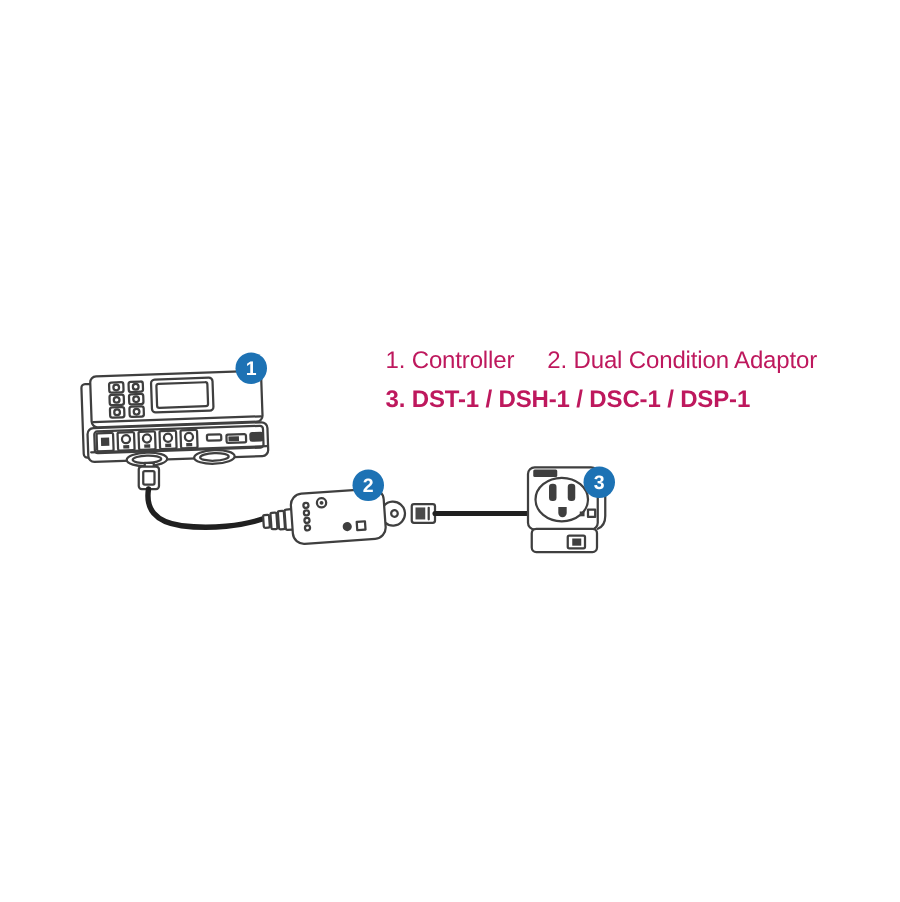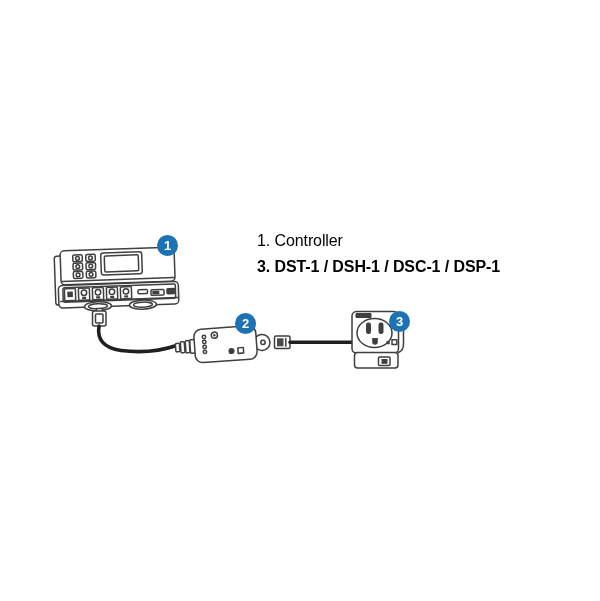--- a/index.html
+++ b/index.html
@@ -21,21 +21,21 @@
     font-weight:bold;
     display:flex;align-items:center;justify-content:center;
     line-height:1;
   }
   .badge-1{left:157px;top:235px;}
   .badge-2{left:235px;top:313px;}
   .badge-3{left:389px;top:311px;}
   .legend{
     position:absolute;
     left:257px;top:231px;
-    color:#000000;
+    color:#be185d;
     font-size:16px;
     letter-spacing:-0.1px;
     line-height:20px;
   }
   .legend-row1{display:flex;gap:22px;white-space:nowrap;}
   .legend-row2{margin-top:6px;white-space:nowrap;font-weight:bold;}
 </style>
 </head>
 <body>
 
@@ -178,19 +178,20 @@
     </g>
   </svg>
 
   <div class="badge badge-1">1</div>
   <div class="badge badge-2">2</div>
   <div class="badge badge-3">3</div>
 
   <div class="legend">
     <div class="legend-row1">
       <span>1. Controller</span>
+      <span>2. Dual Condition Adaptor</span>
     </div>
     <div class="legend-row2">
       <span>3. DST-1 / DSH-1 / DSC-1 / DSP-1</span>
     </div>
   </div>
 
 </div>
 
 </body></html>

